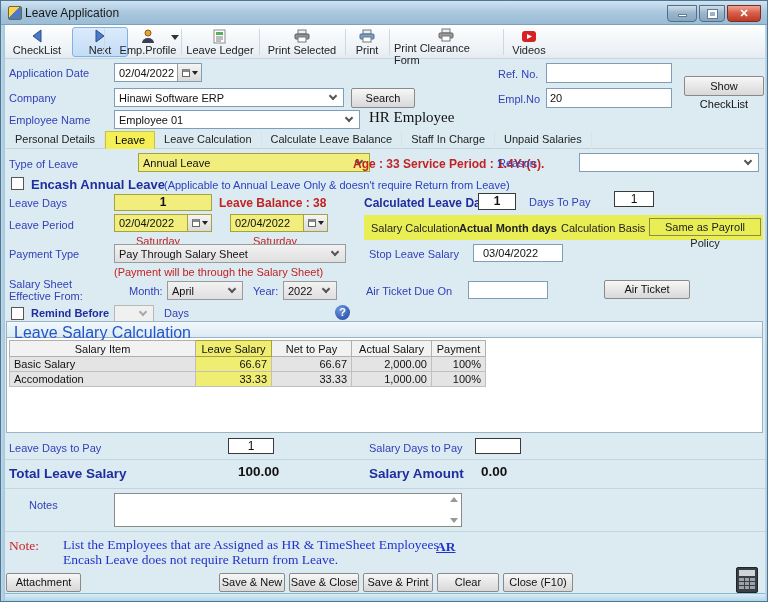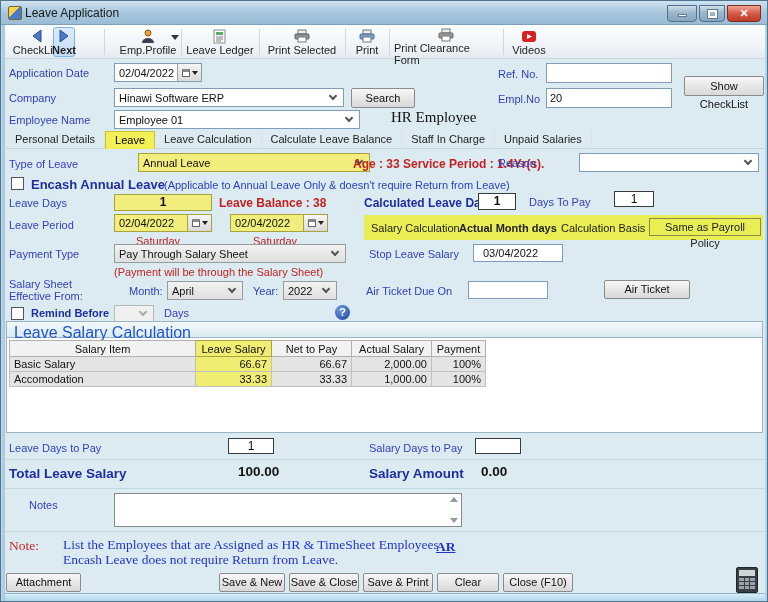--- a/index.html
+++ b/index.html
@@ -91,21 +91,21 @@
 
   <div class="abs toolbar"></div>
   <div class="abs tbtn" style="left:8px;width:56px;">
     <span class="ticon">
         <svg width="16" height="14">
           <polygon points="12,1 4,7 12,13" fill="#4a79c6" stroke="#2c4f8c"></polygon>
         </svg>
       </span>
     <span>CheckList</span>
   </div>
-  <div class="abs tbtn sel" style="left:52px;width:22px;font-weight:bold;">
+  <div class="abs tbtn sel" style="left:71px;width:56px;">
     <span class="ticon">
         <svg width="16" height="14">
           <polygon points="4,1 12,7 4,13" fill="#4a79c6" stroke="#2c4f8c"></polygon>
         </svg>
       </span>
     <span>Next</span>
   </div>
   <div class="abs tsep" style="left:103px;"></div>
   <div class="abs tbtn" style="left:116px;width:62px;">
     <span class="ticon">
@@ -193,21 +193,21 @@
   </div>
   <div class="abs btn" style="left:350px;top:87px;width:64px;height:20px;line-height:18px;">Search</div>
   <div class="abs lbl" style="left:497px;top:92px;">Empl.No</div>
   <input class="abs field" style="left: 545px; top: 87px; width: 126px; height: 20px;" value="20">
 
   <div class="abs lbl" style="left:8px;top:113px;">Employee Name</div>
   <div class="abs combo" style="left:113px;top:109px;width:246px;height:19px;">
     <span class="ctxt">Employee 01</span>
       <span class="chev"></span>
   </div>
-  <div class="abs serif" style="left:390px;top:108px;font-size:15px;color:#111;">HR Employee</div>
+  <div class="abs serif" style="left:368px;top:108px;font-size:15px;color:#111;">HR Employee</div>
 
   <div class="abs tabbar">
     <div class="tab">Personal Details</div>
     <div class="tab active">Leave</div>
     <div class="tab">Leave Calculation</div>
     <div class="tab">Calculate Leave Balance</div>
     <div class="tab">Staff In Charge</div>
     <div class="tab">Unpaid Salaries</div>
   </div>
 

